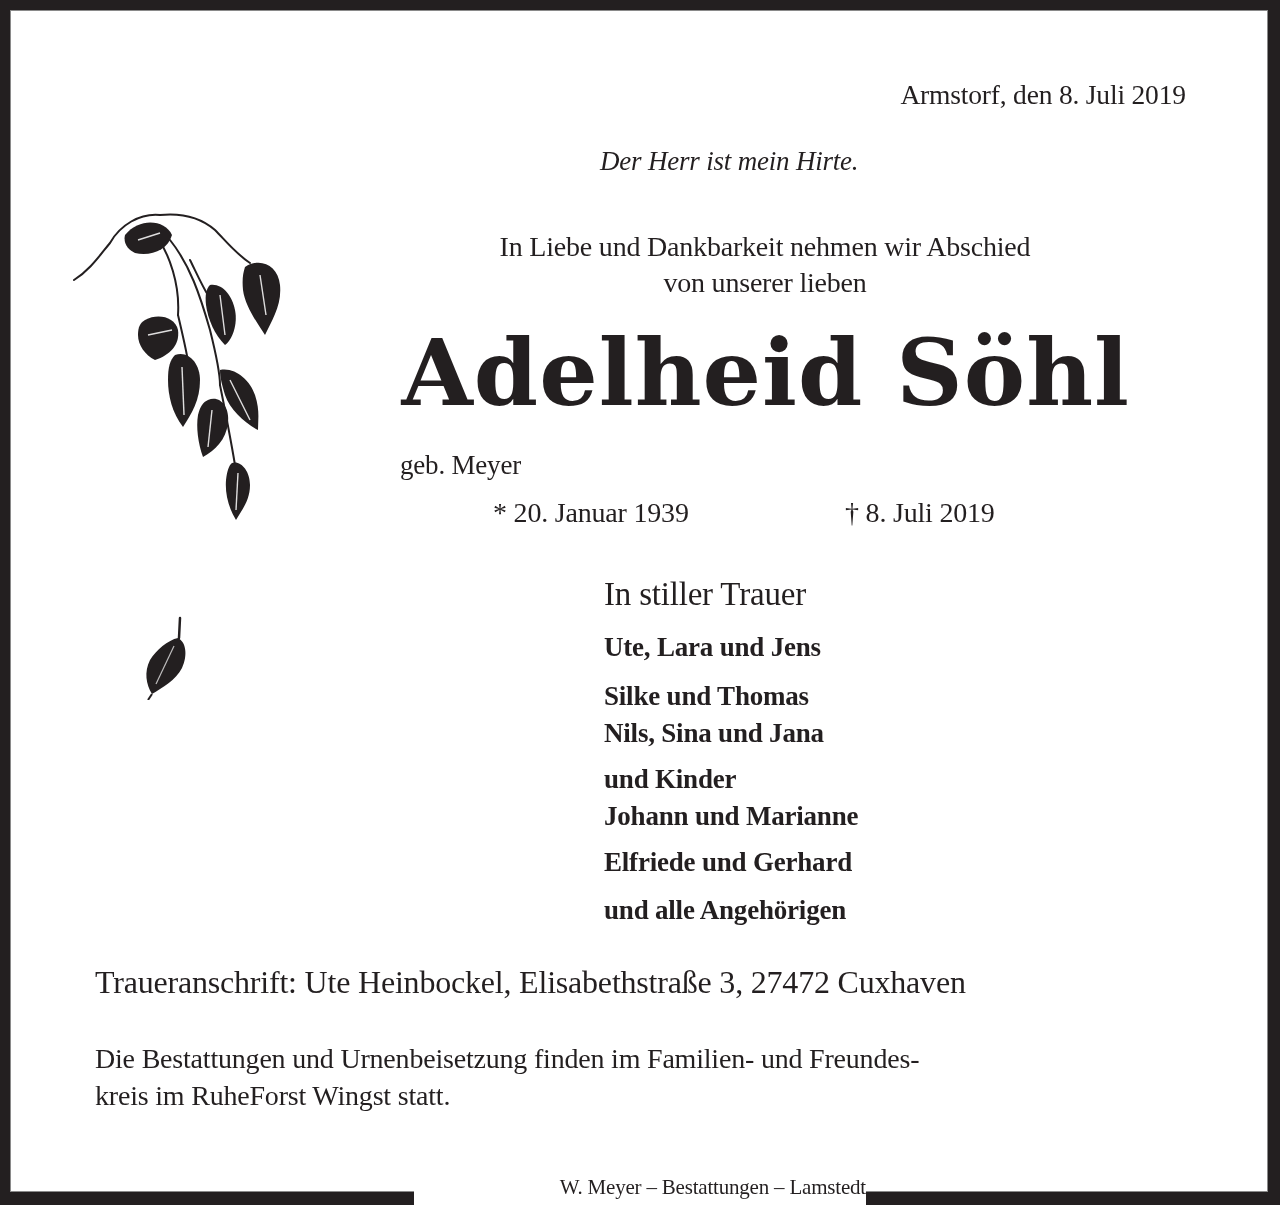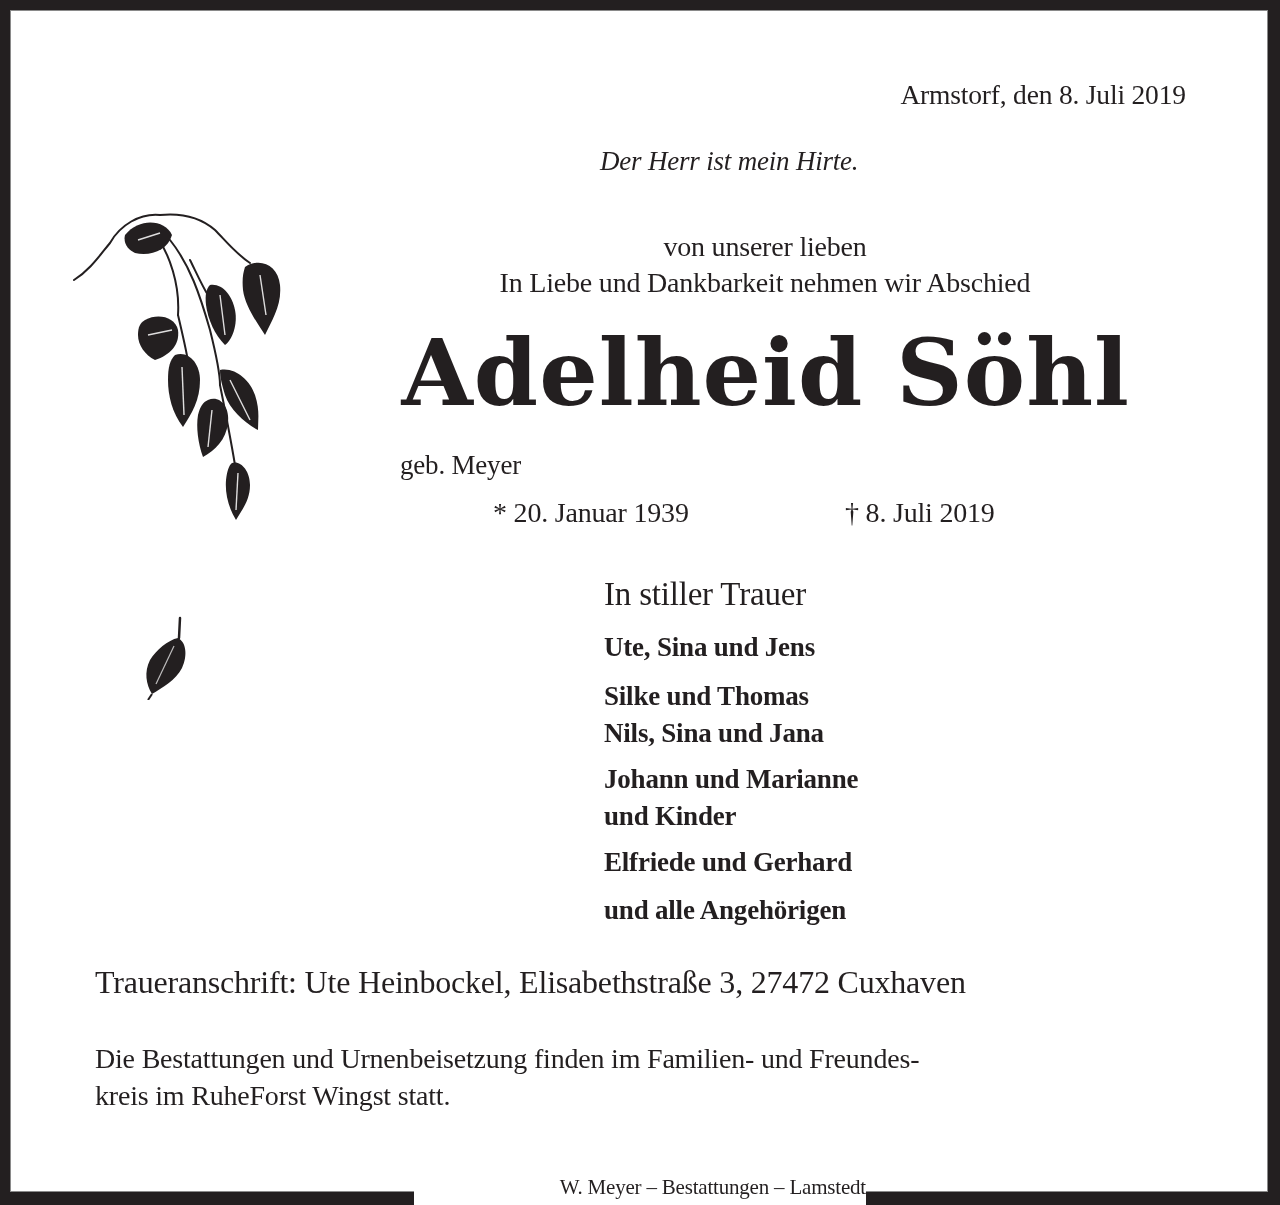--- a/index.html
+++ b/index.html
@@ -194,41 +194,41 @@
   <path d="M50 8 L49 28" stroke="#231f20" stroke-width="2.5" fill="none" stroke-linecap="round"></path>
   <path d="M48 28 C56 32 58 45 52 58 C46 70 32 78 22 84 C16 74 14 62 20 50 C26 40 38 30 48 28 Z" fill="#231f20"></path>
   <path d="M44 36 L26 74" stroke="#ffffff" stroke-width="1.2" opacity="0.7"></path>
   <path d="M22 84 L18 90" stroke="#231f20" stroke-width="2"></path>
 </svg>
 
 <div class="txt date-place">Armstorf, den 8. Juli 2019</div>
 <div class="txt motto">Der Herr ist mein Hirte.</div>
 
 <div class="txt intro">
+  <div>In Liebe und Dankbarkeit nehmen wir Abschied</div>
   <div>von unserer lieben</div>
-  <div>In Liebe und Dankbarkeit nehmen wir Abschied</div>
 </div>
 
 <div class="txt deceased-name">Adelheid Söhl</div>
 <div class="txt maiden-name">geb. Meyer</div>
 <div class="txt birth">* 20. Januar 1939</div>
 <div class="txt death">† 8. Juli 2019</div>
 
 <div class="txt mourners-intro">In stiller Trauer</div>
 
 <div class="txt mourner" style="top:629px;">
-  <div>Ute, Sina und Jens</div>
+  <div>Ute, Lara und Jens</div>
 </div>
 <div class="txt mourner" style="top:678px;">
   <div>Silke und Thomas</div>
   <div>Nils, Sina und Jana</div>
 </div>
 <div class="txt mourner" style="top:761px;">
+  <div>und Kinder</div>
   <div>Johann und Marianne</div>
-  <div>und Kinder</div>
 </div>
 <div class="txt mourner" style="top:844px;">
   <div>Elfriede und Gerhard</div>
 </div>
 <div class="txt mourner" style="top:892px;">
   <div>und alle Angehörigen</div>
 </div>
 
 <div class="txt address">Traueranschrift: Ute Heinbockel, Elisabethstraße 3, 27472 Cuxhaven</div>
 

